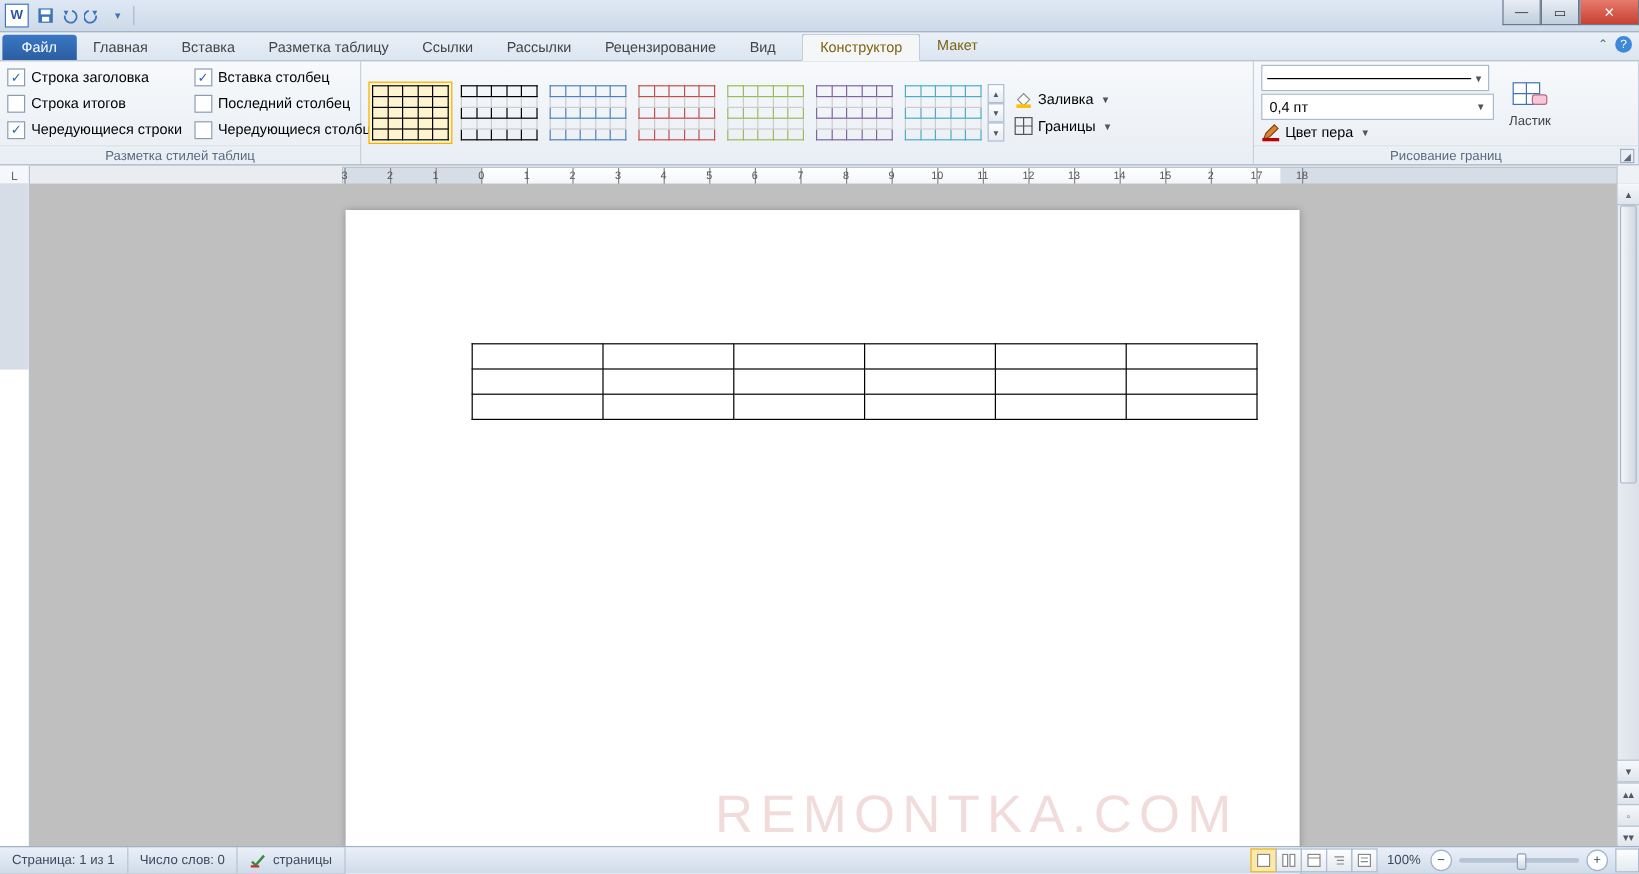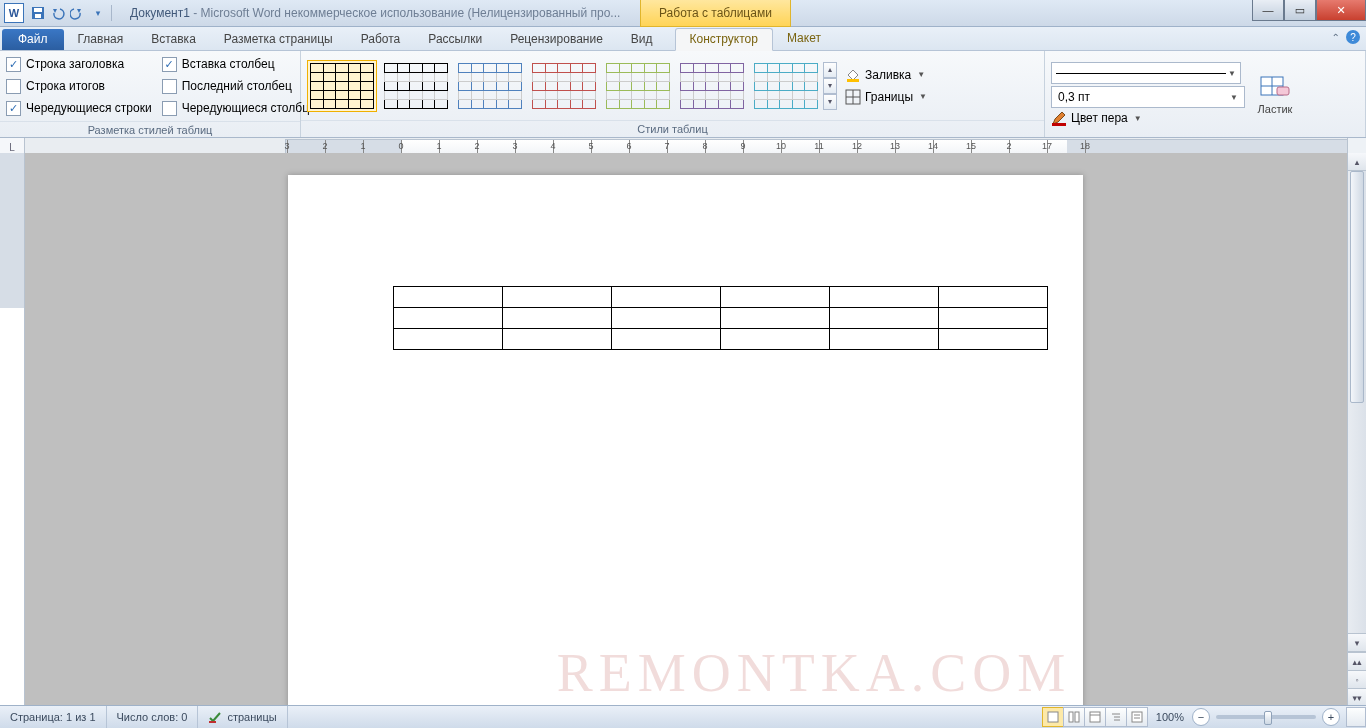--- a/index.html
+++ b/index.html
@@ -63,21 +63,21 @@
 .vruler .shade-t{position:absolute;left:0;right:0;top:0;height:155px;background:#d6dde6;}
 .page{position:absolute;left:288px;top:22px;width:795px;height:900px;background:#fff;box-shadow:0 0 6px rgba(0,0,0,0.25);}
 .doc-table{position:absolute;left:105px;top:111px;border-collapse:collapse;}
 .doc-table td{border:1px solid #000;width:106px;height:18px;}
 .vscroll{position:absolute;right:0;top:0;bottom:0;width:18px;background:linear-gradient(to right,#e8ecf1,#dbe1e9);border-left:1px solid #b8c3d0;}
 .vscroll .arrow{height:17px;border-bottom:1px solid #b8c3d0;display:flex;align-items:center;justify-content:center;font-size:9px;color:#556;background:linear-gradient(#f6f8fb,#dfe5ec);}
 .vscroll .thumb{position:absolute;left:2px;right:2px;top:18px;height:230px;background:linear-gradient(to right,#f3f6fa,#cfd8e3);border:1px solid #aab8ca;border-radius:2px;}
 .vscroll .arrow.bot{position:absolute;bottom:54px;left:0;right:0;border-top:1px solid #b8c3d0;border-bottom:1px solid #b8c3d0;}
 .browse{position:absolute;bottom:0;left:0;right:0;height:54px;}
 .browse div{height:17px;border-top:1px solid #b8c3d0;display:flex;align-items:center;justify-content:center;font-size:9px;color:#556;background:linear-gradient(#f6f8fb,#dfe5ec);}
-.watermark{position:absolute;bottom:2px;left:302px;right:40px;font-family:Liberation Serif, serif;font-size:54px;letter-spacing:6px;color:rgba(178,60,55,0.18);text-align:center;pointer-events:none;}
+.watermark{position:absolute;bottom:2px;left:302px;right:40px;font-family:Liberation Sans, sans-serif;font-size:44px;letter-spacing:6px;color:rgba(178,60,55,0.18);text-align:center;pointer-events:none;}
 
 .status{position:absolute;left:0;right:0;bottom:0;height:22px;background:linear-gradient(#eaf0f8,#cfdbea);border-top:1px solid #9fb2c9;display:flex;align-items:center;font-size:11px;color:#3b4a5e;}
 .status .seg{padding:0 10px;border-right:1px solid #b6c4d6;height:100%;display:flex;align-items:center;gap:5px;}
 .status-right{margin-left:auto;display:flex;align-items:center;height:100%;}
 .view-btn{width:20px;height:18px;border:1px solid #b0bdd0;margin-left:-1px;background:linear-gradient(#fdfefe,#e4eaf1);display:flex;align-items:center;justify-content:center;}
 .view-btn.active{background:#fde9a7;border-color:#e0b52c;}
 .zoom-lbl{margin:0 8px;}
 .zoom-btn{width:16px;height:16px;border:1px solid #9fb2c9;border-radius:50%;background:#fff;display:flex;align-items:center;justify-content:center;font-size:11px;}
 .slider{width:100px;height:4px;background:#b6c4d6;margin:0 6px;position:relative;border-radius:2px;}
 .slider .h{position:absolute;left:48px;top:-4px;width:6px;height:12px;background:linear-gradient(#fff,#cdd8e4);border:1px solid #8fa2b9;border-radius:2px;}
@@ -102,36 +102,34 @@
       </svg>
     </div>
   <div class="qat-btn">
       <svg width="16" height="14">
         <path d="M4 3 A5 5 0 1 0 10 7" fill="none" stroke="#3b74b9" stroke-width="1.5"></path>
         <path d="M11 3 L7 3 L9 7 Z" fill="#3b74b9"></path>
       </svg>
     </div>
   <div class="qat-btn" style="font-size:9px;">▾</div>
   <div class="qat-sep"></div>
-  <span class="title-text"><span style="color:#41597a">Документ1</span><span> - Microsoft Word некоммерческое использование (Нелицензированный про...</span></span>
-  <div class="tool-tab">Работа с таблицами</div>
   <div class="win-btns">
     <div class="win-btn">—</div>
     <div class="win-btn">▭</div>
     <div class="win-btn close">✕</div>
   </div>
 </div>
 
 <div class="tabs-row">
   <div class="file-tab">Файл</div>
   <div id="main-tabs" style="display:flex;">
       <div class="tab">Главная</div>
       <div class="tab">Вставка</div>
-      <div class="tab">Разметка страницы</div>
-      <div class="tab">Работа</div>
+      <div class="tab">Разметка таблицу</div>
+      <div class="tab">Ссылки</div>
       <div class="tab">Рассылки</div>
       <div class="tab">Рецензирование</div>
       <div class="tab">Вид</div>
     </div>
   <div id="ctx-tabs" style="display:flex;margin-left:8px;">
       <div class="tab ctx active">Конструктор</div>
       <div class="tab ctx">Макет</div>
     </div>
   <div class="help-right">
     <span style="color:#5a6b80;font-size:10px;">⌃</span>
@@ -484,32 +482,31 @@
           <svg width="16" height="16">
               <rect x="1" y="1" width="14" height="14" fill="none" stroke="#555"></rect>
               <line x1="1" y1="8" x2="15" y2="8" stroke="#555"></line>
               <line x1="8" y1="1" x2="8" y2="15" stroke="#555"></line>
             </svg>
           <span>Границы</span>
             <span class="dd-arrow">▼</span>
         </div>
       </div>
     </div>
-    <div class="group-label">Стили таблиц</div>
   </div>
 
   <div class="group" style="width:320px;">
     <div class="group-body" style="gap:6px;">
       <div style="display:flex;flex-direction:column;">
         <div class="line-sel">
             <div class="line-prev"></div>
             <span class="dd-arrow">▼</span>
           </div>
         <div class="weight-sel">
-            <span>0,3 пт</span>
+            <span>0,4 пт</span>
             <span class="dd-arrow" style="margin-left:auto;">▼</span>
           </div>
         <div class="pencolor">
           <svg width="16" height="16">
               <path d="M2 14 L4 9 L11 2 L14 5 L7 12 Z" fill="#e08030" stroke="#7a4a1a"></path>
               <rect x="1" y="13" width="14" height="3" fill="#c00000"></rect>
             </svg>
           <span>Цвет пера</span>
             <span class="dd-arrow">▼</span>
         </div>
@@ -517,20 +514,24 @@
       <div class="big-btn" style="width:48px;">
         <svg class="big-ic">
             <rect x="2" y="4" width="22" height="18" fill="#fff" stroke="#3b74b9"></rect>
             <line x1="2" y1="13" x2="24" y2="13" stroke="#3b74b9"></line>
             <line x1="13" y1="4" x2="13" y2="22" stroke="#3b74b9"></line>
             <rect x="18" y="14" width="12" height="8" rx="2" fill="#f4c8d8" stroke="#b86a88"></rect>
           </svg>
         <span>Ластик</span>
       </div>
     </div>
+    <div class="group-label">
+        <span>Рисование границ</span>
+        <div class="dlg-launch">◢</div>
+      </div>
   </div>
 </div>
 
 <div class="ruler-row">
   <div class="ruler-corner">L</div>
   <div class="hruler" id="hruler">
     <div class="shade-l"></div>
       <div class="shade-r"></div>
   <div class="tick" style="left: 1px;"></div>
       <div class="tick-lbl" style="left: 1px;">3</div>

